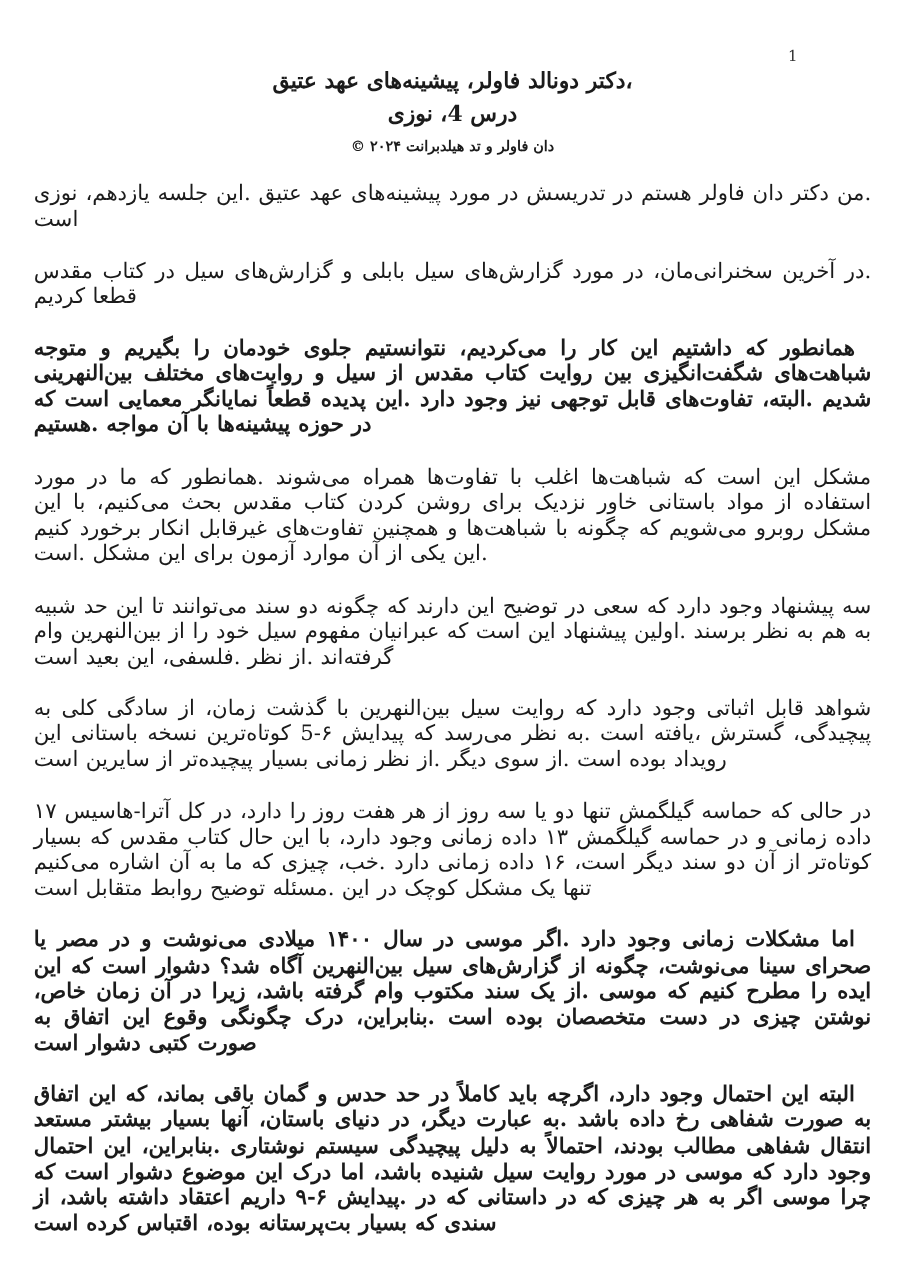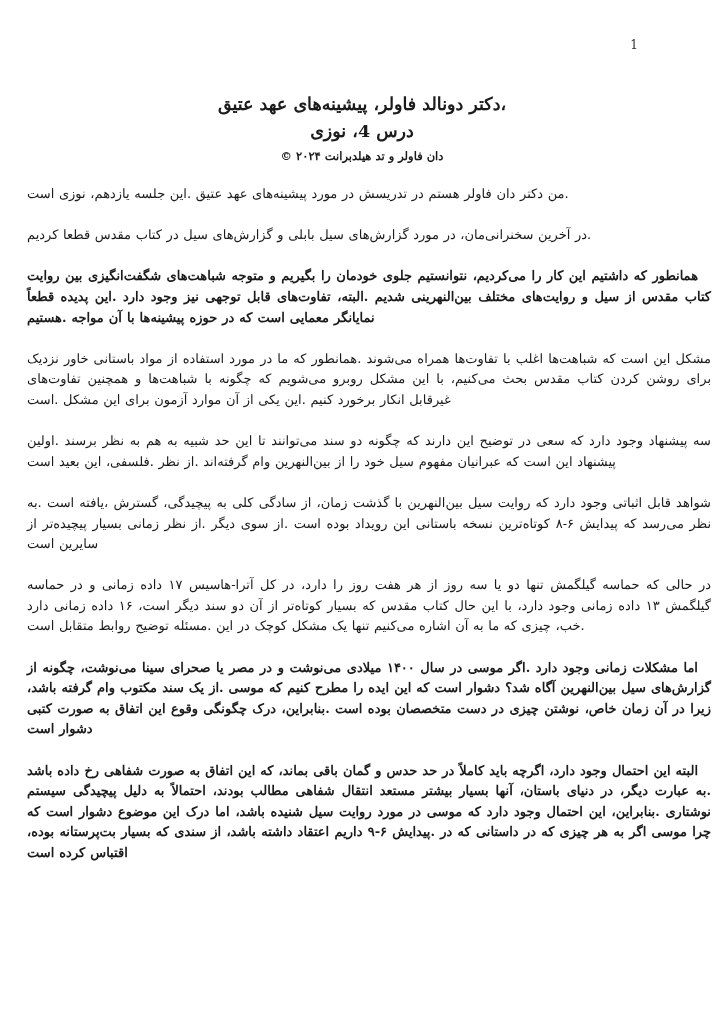--- a/index.html
+++ b/index.html
@@ -18,38 +18,38 @@
     top:38px;
     right:86px;
     font-size:12px;
     color:#333;
     direction:ltr;
   }
   .header{
     direction:rtl;
     text-align:center;
     margin:0 27px;
-    padding-top:91px;
+    padding-top:52px;
   }
   .title-line{
     font-size:17.5px;
     font-weight:700;
     line-height:27px;
     margin:0;
   }
   .copyright{
     font-size:11.5px;
     font-weight:700;
     line-height:17px;
     margin-top:3px;
   }
   .body-text{
     direction:rtl;
-    margin:19px 13px 0 27px;
-    font-size:13px;
+    margin:19px 27px 0 27px;
+    font-size:17px;
     line-height:20.6px;
   }
   .body-text p{
     margin:0 0 20.6px 0;
     text-align:justify;
     text-align-last:left;
     word-spacing:0.5px;
   }
   .body-text p.indent{
     text-indent:13px;
@@ -68,19 +68,19 @@
     <div class="title-line">درس 4، نوزی</div>
     <div class="copyright">دان فاولر و تد هیلدبرانت ۲۰۲۴ ©</div>
   </div>
 
   <div class="body-text" lang="fa" dir="rtl">
     <p>.من دکتر دان فاولر هستم در تدریسش در مورد پیشینه‌های عهد عتیق .این جلسه یازدهم، نوزی است</p>
     <p>.در آخرین سخنرانی‌مان، در مورد گزارش‌های سیل بابلی و گزارش‌های سیل در کتاب مقدس قطعا کردیم</p>
     <p class="indent">همانطور که داشتیم این کار را می‌کردیم، نتوانستیم جلوی خودمان را بگیریم و متوجه شباهت‌های شگفت‌انگیزی بین روایت کتاب مقدس از سیل و روایت‌های مختلف بین‌النهرینی شدیم .البته، تفاوت‌های قابل توجهی نیز وجود دارد .این پدیده قطعاً نمایانگر معمایی است که در حوزه پیشینه‌ها با آن مواجه .هستیم</p>
     <p>مشکل این است که شباهت‌ها اغلب با تفاوت‌ها همراه می‌شوند .همانطور که ما در مورد استفاده از مواد باستانی خاور نزدیک برای روشن کردن کتاب مقدس بحث می‌کنیم، با این مشکل روبرو می‌شویم که چگونه با شباهت‌ها و همچنین تفاوت‌های غیرقابل انکار برخورد کنیم .این یکی از آن موارد آزمون برای این مشکل .است</p>
     <p>سه پیشنهاد وجود دارد که سعی در توضیح این دارند که چگونه دو سند می‌توانند تا این حد شبیه به هم به نظر برسند .اولین پیشنهاد این است که عبرانیان مفهوم سیل خود را از بین‌النهرین وام گرفته‌اند .از نظر .فلسفی، این بعید است</p>
-    <p>شواهد قابل اثباتی وجود دارد که روایت سیل بین‌النهرین با گذشت زمان، از سادگی کلی به پیچیدگی، گسترش ،یافته است .به نظر می‌رسد که پیدایش ۶-۸ کوتاه‌ترین نسخه باستانی این رویداد بوده است .از سوی دیگر .از نظر زمانی بسیار پیچیده‌تر از سایرین است</p>
+    <p>شواهد قابل اثباتی وجود دارد که روایت سیل بین‌النهرین با گذشت زمان، از سادگی کلی به پیچیدگی، گسترش ،یافته است .به نظر می‌رسد که پیدایش ۶-5 کوتاه‌ترین نسخه باستانی این رویداد بوده است .از سوی دیگر .از نظر زمانی بسیار پیچیده‌تر از سایرین است</p>
     <p>در حالی که حماسه گیلگمش تنها دو یا سه روز از هر هفت روز را دارد، در کل آترا-هاسیس ۱۷ داده زمانی و در حماسه گیلگمش ۱۳ داده زمانی وجود دارد، با این حال کتاب مقدس که بسیار کوتاه‌تر از آن دو سند دیگر است، ۱۶ داده زمانی دارد .خب، چیزی که ما به آن اشاره می‌کنیم تنها یک مشکل کوچک در این .مسئله توضیح روابط متقابل است</p>
     <p class="indent">اما مشکلات زمانی وجود دارد .اگر موسی در سال ۱۴۰۰ میلادی می‌نوشت و در مصر یا صحرای سینا می‌نوشت، چگونه از گزارش‌های سیل بین‌النهرین آگاه شد؟ دشوار است که این ایده را مطرح کنیم که موسی .از یک سند مکتوب وام گرفته باشد، زیرا در آن زمان خاص، نوشتن چیزی در دست متخصصان بوده است .بنابراین، درک چگونگی وقوع این اتفاق به صورت کتبی دشوار است</p>
     <p class="indent">البته این احتمال وجود دارد، اگرچه باید کاملاً در حد حدس و گمان باقی بماند، که این اتفاق به صورت شفاهی رخ داده باشد .به عبارت دیگر، در دنیای باستان، آنها بسیار بیشتر مستعد انتقال شفاهی مطالب بودند، احتمالاً به دلیل پیچیدگی سیستم نوشتاری .بنابراین، این احتمال وجود دارد که موسی در مورد روایت سیل شنیده باشد، اما درک این موضوع دشوار است که چرا موسی اگر به هر چیزی که در داستانی که در .پیدایش ۶-۹ داریم اعتقاد داشته باشد، از سندی که بسیار بت‌پرستانه بوده، اقتباس کرده است</p>
   </div>
 
 </div>
 
 </body></html>

